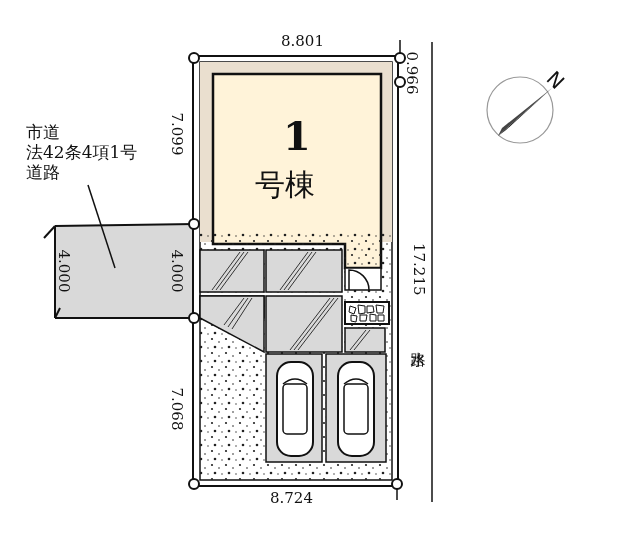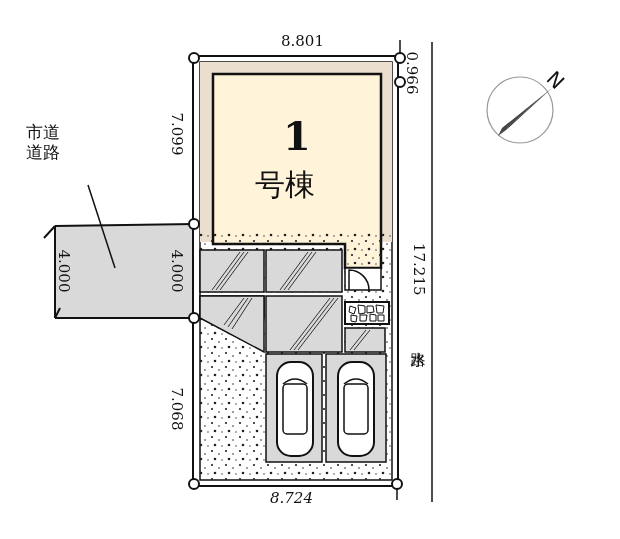--- a/index.html
+++ b/index.html
@@ -139,24 +139,25 @@
   </g>
 </svg>
 
 <div class="lbl dim" style="left:281px; top:32px;">8.801</div>
 <div class="lbl dim rot90" style="left:390px; top:64px; width:44px; text-align:center;">0.966</div>
 <div class="lbl dim rot90" style="left:155px; top:125px; width:44px; text-align:center;">7.099</div>
 <div class="lbl dim rot90" style="left:155px; top:262px; width:44px; text-align:center;">4.000</div>
 <div class="lbl dim rot90" style="left:42px; top:262px; width:44px; text-align:center;">4.000</div>
 <div class="lbl dim rot90" style="left:395px; top:258px; width:48px; text-align:center;">17.215</div>
 <div class="lbl dim rot90" style="left:155px; top:400px; width:44px; text-align:center;">7.068</div>
-<div class="lbl dim" style="left:270px; top:489px;font-style:italic;">8.724</div>
+<div class="lbl dim" style="left:270px; top:489px;">8.724</div>
 
 <div class="lbl road-label" style="left:26px; top:122px; width:150px;">
   <div>市道</div>
+  <div>法42条4項1号</div>
   <div>道路</div>
 </div>
 
 <div class="lbl house-num" style="left:267px; top:112px; width:60px;">1</div>
 <div class="lbl house-name" style="left:240px; top:165px; width:90px;">号棟</div>
 
 <div class="lbl water" style="left:408px; top:340px;">水路</div>
 <div class="lbl" style="left:548px; top:68px; font-size:20px; font-family:'DejaVu Sans','Liberation Sans',sans-serif; transform:rotate(45deg);">N</div>
 
 </body></html>

